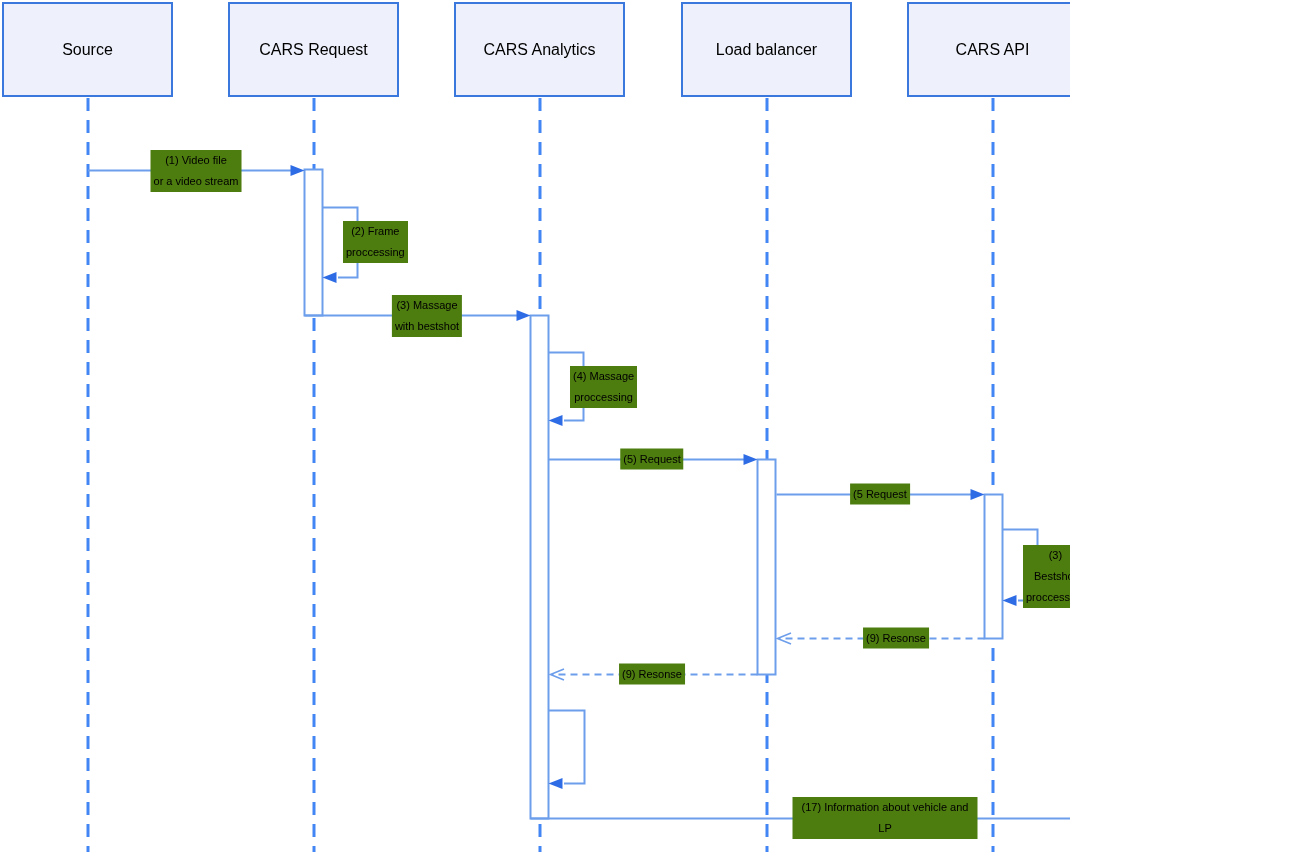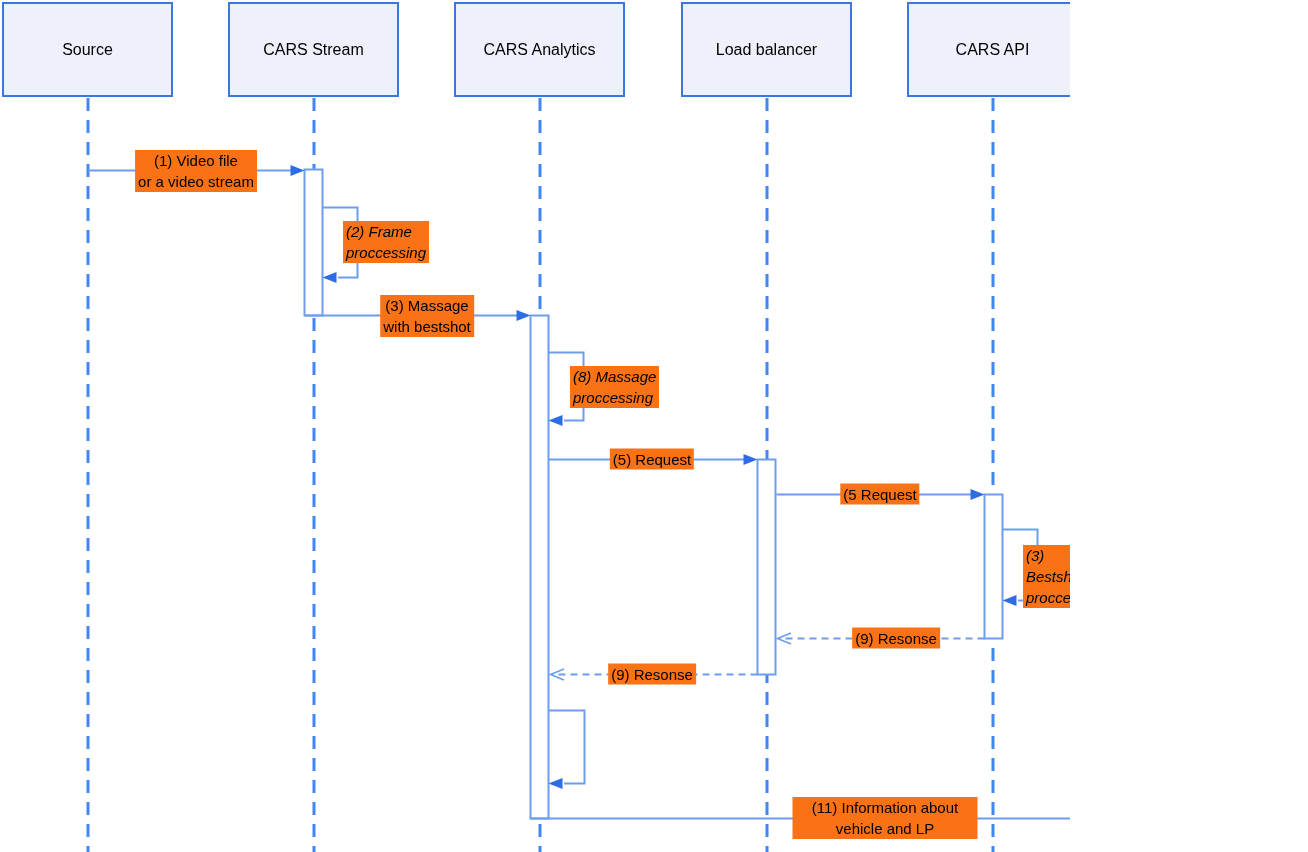--- a/index.html
+++ b/index.html
@@ -57,35 +57,34 @@
     border: 2px solid var(--c-actor_border, #3b78dd);
     box-sizing: border-box;
     display: flex;
     align-items: center;
     justify-content: center;
     font-size: 16px;
     color: var(--c-text, #000000);
   }
   .msg-label {
     position: absolute;
-    background: #f97316;
+    background: #4d7c0f;
     color: var(--c-text, #000000);
-    font-size: 15px;
+    font-size: 11px;
     line-height: 21px;
     white-space: pre-line;
     text-align: center;
     padding: 0 3px;
   }
   .msg-label.centered {
     transform: translate(-50%, -50%);
   }
   .msg-label.left-aligned {
-    text-align: left;
+    text-align: center;
     transform: none;
-    font-style: italic;
   }
 </style>
 </head>
 <body>
 
 <div class="stage">
 
   <svg class="layer">
 
     <g>
@@ -138,44 +137,44 @@
 
       <line class="msg-line" x1="530.5" y1="818.5" x2="1205.5" y2="818.5"></line>
       <polygon class="arrow-solid" points="1218.5,818.5 1204.5,813 1204.5,824"></polygon>
     </g>
   </svg>
 
   <div class="actor" style="left:2px">
       <span>Source</span>
     </div>
   <div class="actor" style="left:228px">
-      <span>CARS Stream</span>
+      <span>CARS Request</span>
     </div>
   <div class="actor" style="left:681px">
       <span>Load balancer</span>
     </div>
   <div class="actor" style="left:454px">
       <span>CARS Analytics</span>
     </div>
   <div class="actor" style="left:1133px">
       <span>Web-browser</span>
     </div>
   <div class="actor" style="left:907px">
       <span>CARS API</span>
     </div>
 
   <div class="msg-label centered" style="left:196px;  top:171px">(1) Video file
 or a video stream</div>
   <div class="msg-label left-aligned" style="left:343px;  top:221px">(2) Frame
 proccessing</div>
   <div class="msg-label centered" style="left:427px;  top:316px">(3) Massage
 with bestshot</div>
-  <div class="msg-label left-aligned" style="left:570px;  top:366px">(8) Massage
+  <div class="msg-label left-aligned" style="left:570px;  top:366px">(4) Massage
 proccessing</div>
   <div class="msg-label centered" style="left:652px;  top:459px">(5) Request</div>
   <div class="msg-label centered" style="left:880px;  top:494px">(5 Request</div>
   <div class="msg-label left-aligned" style="left:1023px; top:545px">(3) Bestshot
 proccessing</div>
   <div class="msg-label centered" style="left:896px;  top:638px">(9) Resonse</div>
   <div class="msg-label centered" style="left:652px;  top:674px">(9) Resonse</div>
-  <div class="msg-label centered" style="left:885px;  top:818px">(11) Information about vehicle and LP</div>
+  <div class="msg-label centered" style="left:885px;  top:818px">(17) Information about vehicle and LP</div>
 
 </div>
 
 </body></html>

